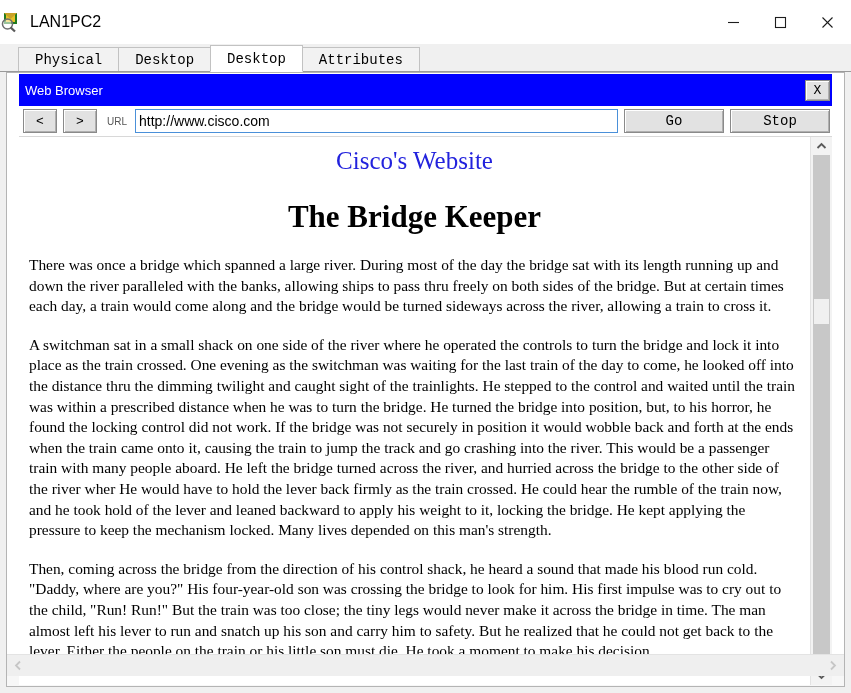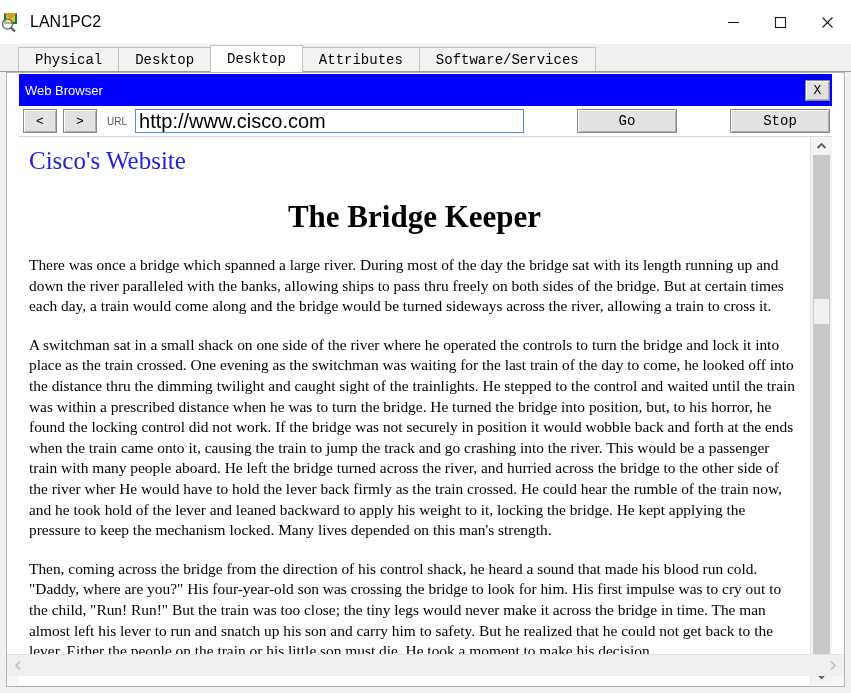--- a/index.html
+++ b/index.html
@@ -192,60 +192,60 @@
     color: #555555;
     padding: 0 2px 0 4px;
     white-space: nowrap;
   }
   #url-input {
     flex: 1 1 auto;
     height: 24px;
     border: 1px solid #4a90d9;
     background: #ffffff;
     font-family: "Liberation Sans", sans-serif;
-    font-size: 20px;
+    font-size: 14px;
     color: #000;
     padding: 0 3px;
     box-sizing: border-box;
     outline: none;
     position: relative;
   }
   .action-btn {
     width: 100px;
     height: 24px;
     background: #e2e2e2;
     border: 1px solid #8a8a8a;
     box-shadow: inset 1px 1px 0 #ffffff, inset -1px -1px 0 #b0b0b0;
     font-family: "Liberation Mono", monospace;
     font-size: 14px;
     color: #000;
     display: flex;
     align-items: center;
     justify-content: center;
     box-sizing: border-box;
-    margin-left: 47px;
   }
 
   
   #page-area {
     flex: 1 1 auto;
     display: flex;
     min-height: 0;
     background: #ffffff;
     border-top: 1px solid #d8d8d8;
   }
   #page-view {
     flex: 1 1 auto;
     overflow: hidden;
     background: #ffffff;
     padding: 4px 10px 0 10px;
     box-sizing: border-box;
     min-width: 0;
   }
   #site-link {
+    text-align: center;
     font-family: "Liberation Serif", serif;
     font-size: 25px;
     color: #2222dd;
     margin: 6px 0 0 0;
     font-weight: normal;
   }
   #page-heading {
     text-align: center;
     font-family: "Liberation Serif", serif;
     font-size: 31px;
@@ -366,21 +366,20 @@
         </svg>
       </div>
     </div>
   </div>
 
   <div id="tab-strip">
     <div class="tab">Physical</div>
     <div class="tab">Desktop</div>
     <div class="tab active">Desktop</div>
     <div class="tab">Attributes</div>
-    <div class="tab">Software/Services</div>
   </div>
 
   <div id="content-frame">
 
     <div id="browser-panel">
 
       <div id="browser-title-bar">
         <span id="browser-title-text">Web Browser</span>
         <div id="browser-close-btn">X</div>
       </div>

